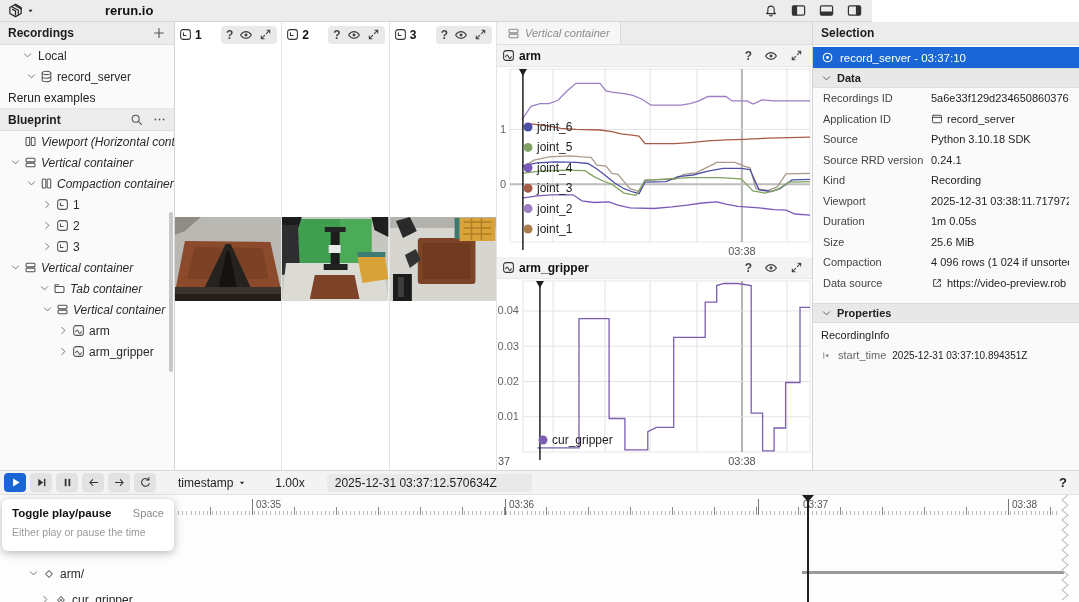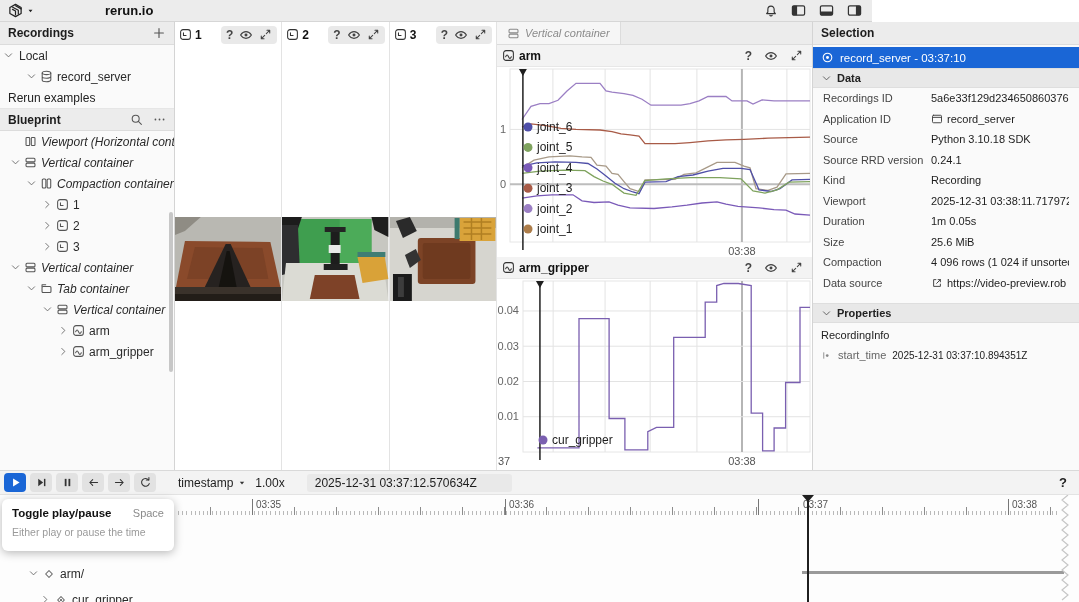--- a/index.html
+++ b/index.html
@@ -71,21 +71,21 @@
   .prop-row { display:flex; align-items:center; gap:6px; font-size:11px; color:#666; }
   .prop-row .mono { font-family:Liberation Sans, sans-serif; font-size:10px; color:#222; }
 
   
   .bottom { position:absolute; left:0; bottom:0; width:1079px; height:132px; background:#fdfdfd; border-top:1px solid #d9d9d9; }
   .toolbar { position:absolute; left:0; top:0; width:100%; height:24px; background:#f3f3f3; border-bottom:1px solid #e3e3e3; display:flex; align-items:center; }
   .tb-btn { width:22px; height:19px; border-radius:4px; background:#e2e2e2; color:#333;
     display:flex; align-items:center; justify-content:center; margin-left:4px; }
   .tb-btn.active { background:#1a66d6; color:#fff; }
   .tl-select { display:flex; align-items:center; gap:4px; margin-left:22px; font-size:12px; color:#1d1d1d; }
-  .tl-speed { margin-left:8px; font-size:12px; color:#1d1d1d; }
+  .tl-speed { margin-left:28px; font-size:12px; color:#1d1d1d; }
   .tl-time { margin-left:22px; background:#e9e9e9; border-radius:3px; height:18px; display:flex; align-items:center; padding:0 8px; font-size:12px; color:#1d1d1d; min-width:205px; }
   .tl-help { margin-left:auto; margin-right:12px; font-size:13px; font-weight:bold; color:#222; }
 
   .timeline { position:absolute; left:0; top:24px; right:0; bottom:0; overflow:hidden; }
   .ruler-tick { position:absolute; background:#b9b9b9; width:1px; }
   .ruler-label { position:absolute; font-size:10px; color:#555; top:4px; }
   .playhead-line { position:absolute; width:1.5px; background:#1f1f1f; top:6px; bottom:0; }
   .playhead-tri { position:absolute; top:0; width:0; height:0; border-left:6px solid transparent; border-right:6px solid transparent; border-top:7px solid #1f1f1f; }
   .density-line { position:absolute; height:2.5px; background:#9a9a9a; }
   .stream-row { position:absolute; display:flex; align-items:center; font-size:12px; color:#2a2a2a; height:17px; }
@@ -150,21 +150,21 @@
   <div class="left-panel">
     <div class="section-header">
       <span>Recordings</span>
       <span class="sp"></span>
       <span class="icon" style="color:#555;">
           <svg width="14" height="14" viewBox="0 0 16 16" fill="none" stroke="currentColor" stroke-width="1.3" stroke-linecap="round" stroke-linejoin="round">
             <path d="M8 3v10M3 8h10"></path>
           </svg>
         </span>
     </div>
-    <div class="tree-row" style="padding-left:1px;align-items:center;">
+    <div class="tree-row" style="padding-left:20px;align-items:center;">
       <span class="chev icon">
           <svg width="11" height="11" viewBox="0 0 16 16" fill="none" stroke="currentColor" stroke-width="1.3" stroke-linecap="round" stroke-linejoin="round">
             <path d="M3.5 5.5 8 10l4.5-4.5"></path>
           </svg>
         </span>
       <span class="lbl">Local</span>
     </div>
     <div class="tree-row" style="padding-left:24px;">
       <span class="chev icon">
           <svg width="11" height="11" viewBox="0 0 16 16" fill="none" stroke="currentColor" stroke-width="1.3" stroke-linecap="round" stroke-linejoin="round">
@@ -287,21 +287,21 @@
             </svg>
           </span>
     <span class="icon" style="color:#555;margin-left:2px;">
             <svg width="13" height="13" viewBox="0 0 16 16" fill="none" stroke="currentColor" stroke-width="1.3" stroke-linecap="round" stroke-linejoin="round">
               <rect x="2.5" y="2.8" width="11" height="4.4" rx="1.2"></rect>
               <rect x="2.5" y="8.8" width="11" height="4.4" rx="1.2"></rect>
             </svg>
           </span>
     <span class="lbl it">Vertical container</span>
         </div>
-        <div class="tree-row" style="padding-left: 24px;">
+        <div class="tree-row" style="padding-left: 37px;">
           <span class="chev icon">
             <svg width="11" height="11" viewBox="0 0 16 16" fill="none" stroke="currentColor" stroke-width="1.3" stroke-linecap="round" stroke-linejoin="round">
               <path d="M3.5 5.5 8 10l4.5-4.5"></path>
             </svg>
           </span>
     <span class="icon" style="color:#555;margin-left:2px;">
             <svg width="13" height="13" viewBox="0 0 16 16" fill="none" stroke="currentColor" stroke-width="1.3" stroke-linecap="round" stroke-linejoin="round">
               <path d="M2.5 5.5v-2h4.5"></path>
               <rect x="2.5" y="5.5" width="11" height="7.5" rx="1.2"></rect>
             </svg>

